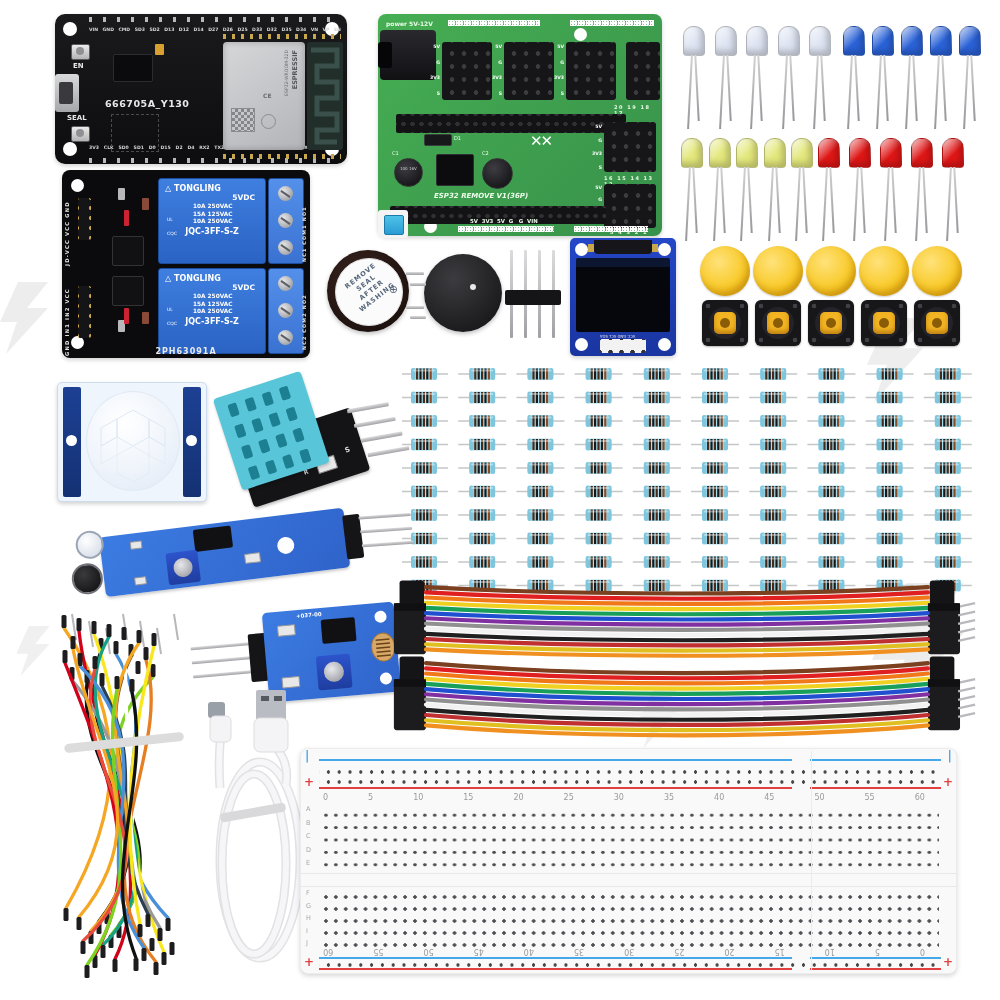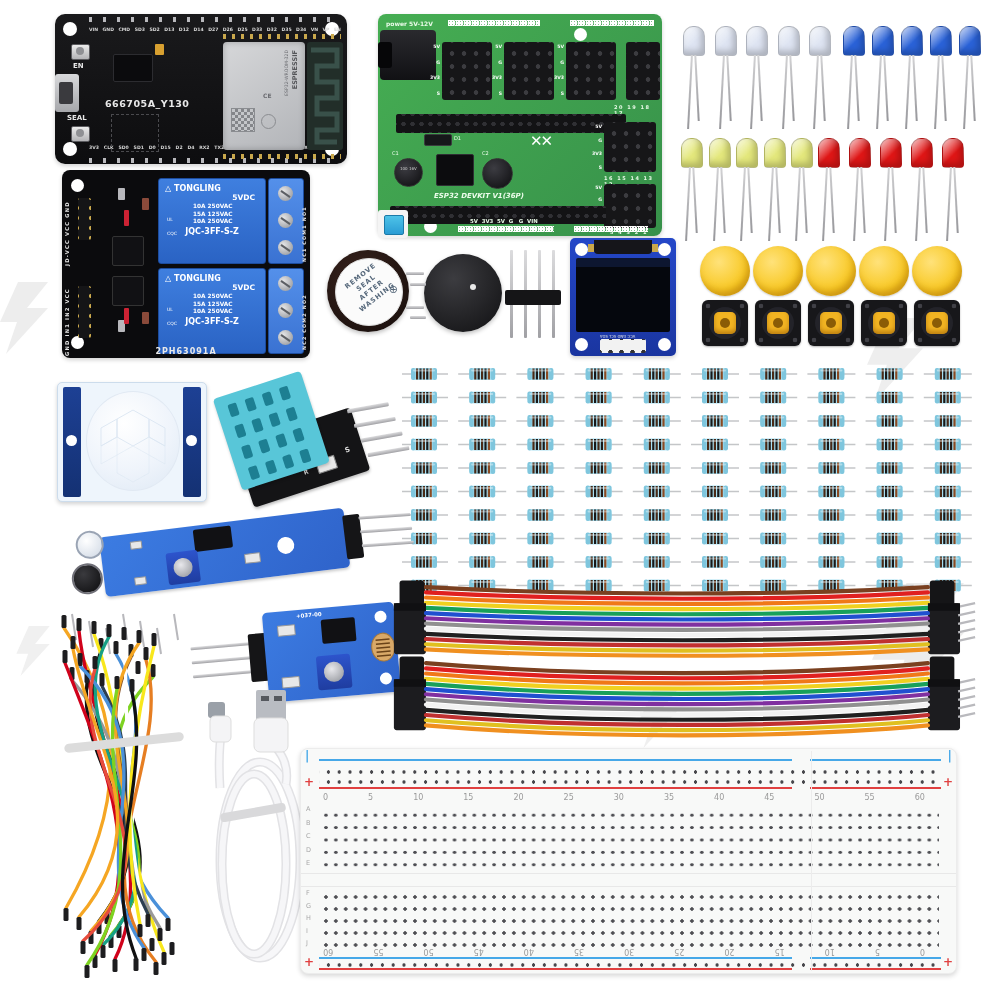--- a/index.html
+++ b/index.html
@@ -246,21 +246,21 @@
     <div class="abs" style="left:46px;top:120px;width:26px;height:10px;background:#16181a;border:1px solid #3a3c3e;border-radius:2px"></div>
     <div class="abs" style="left:76px;top:121px;font-size:5px;color:#eafbe9">D1</div>
     <div class="abs" style="left:14px;top:136px;font-size:5px;color:#eafbe9">C1</div>
     <div class="abs" style="left:16px;top:144px;width:27px;height:27px;border-radius:50%;background:radial-gradient(circle at 38% 32%,#3c3c42,#0c0c0e);border:1px solid #333">
       <div class="abs" style="left:5px;top:8px;font-size:4px;color:#cfcfcf;line-height:1.1">100 16V</div>
     </div>
     <div class="abs" style="left:58px;top:140px;width:36px;height:30px;background:#0c0c0e;border:1px solid #2e2e32;border-radius:2px"></div>
     <div class="abs" style="left:104px;top:136px;font-size:5px;color:#eafbe9">C2</div>
     <div class="abs" style="left:104px;top:144px;width:29px;height:29px;border-radius:50%;background:radial-gradient(circle at 38% 32%,#3c3c42,#0c0c0e);border:1px solid #333"></div>
     <div class="abs" style="left:152px;top:118px;font-size:15px;color:#fff;font-weight:bold;letter-spacing:-2px">✕✕</div>
-    <div class="abs" style="left:56px;top:178px;font-size:7px;color:#ecfdeb;font-weight:bold;font-style:italic">ESP32 DEVKIT V1(36P)</div>
+    <div class="abs" style="left:56px;top:178px;font-size:7px;color:#ecfdeb;font-weight:bold;font-style:italic">ESP32 REMOVE V1(36P)</div>
 
     <div class="fheader" style="left:12px;top:192px;width:216px;height:18px"></div>
     <div class="abs" style="left:0;top:196px;width:30px;height:28px;background:#f4f4f4;border-radius:3px">
       <div class="abs" style="left:6px;top:5px;width:18px;height:18px;background:linear-gradient(#4ec3e8,#2a9cd4);border:1px solid #1b7aa8;border-radius:2px"></div>
     </div>
     <div class="abs" style="left:92px;top:204px;font-size:5.4px;color:#eafbe9;font-weight:bold;white-space:pre">5V  3V3  5V  G   G  VIN</div>
     <div class="ringstrip" style="left:80px;top:212px;width:96px"></div>
     <div class="ringstrip" style="left:196px;top:212px;width:74px"></div>
   </div>
 

